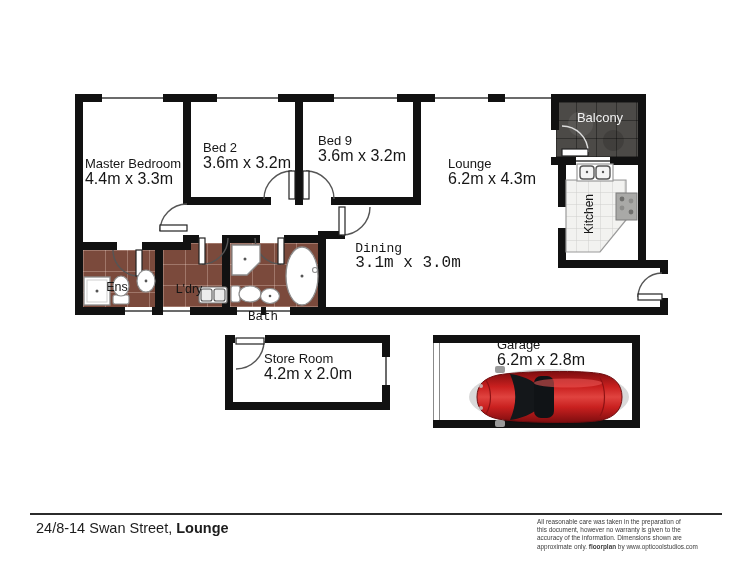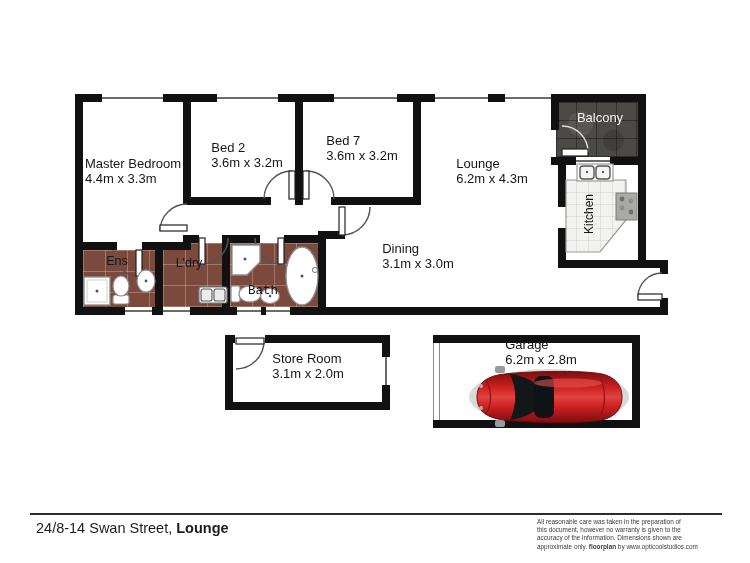--- a/index.html
+++ b/index.html
@@ -14,22 +14,22 @@
     background-size:22px 21px;}
   .floor-dark{position:absolute;background-color:#4c4a47;
     background-image:radial-gradient(circle at 30% 40%,rgba(255,255,255,.07) 0 12px,transparent 13px),
                      radial-gradient(circle at 70% 70%,rgba(0,0,0,.15) 0 10px,transparent 11px),
                      linear-gradient(rgba(0,0,0,.35) 1.5px,transparent 1.5px),
                      linear-gradient(90deg,rgba(0,0,0,.35) 1.5px,transparent 1.5px);
     background-size:100% 100%,100% 100%,20px 18px,20px 18px;}
   .garage-door{position:absolute;background:#fff;border-left:1.5px solid #8a8a8a;border-right:1.5px solid #8a8a8a;}
   .room-label{position:absolute;transform:translateX(-50%);text-align:left;color:#161616;white-space:nowrap;}
   .lname{font-size:13px;line-height:15px;}
-  .ldims{font-size:13px;line-height:15px;}
-  .small-room .lname{font-size:12.5px;}
+  .ldims{font-size:16px;line-height:15px;}
+  .small-room .lname{font-size:12.5px;margin-top:26px;}
   .balcony-label{color:#f2f2f2;}
   .kitchen-label{position:absolute;left:560px;top:204px;width:64px;height:20px;
     transform:rotate(-90deg);text-align:center;font-size:12px;color:#161616;}
   svg.overlay{position:absolute;left:0;top:0;pointer-events:none;}
   .footer-line{position:absolute;left:30px;top:513px;width:692px;height:2px;background:#2b2b2b;}
   .address{position:absolute;left:36px;top:520px;font-size:14.5px;color:#1d1d1d;}
   .address b{font-weight:bold;}
   .disclaimer{position:absolute;left:537px;top:518px;width:195px;font-size:6.4px;line-height:8.2px;color:#3c3c3c;}
   .disclaimer b{font-weight:bold;}
 </style>
@@ -209,47 +209,47 @@
 
   <div class="room-label" style="left:133px;top:156px;">
     <div class="lname">Master Bedroom</div>
     <div class="ldims">4.4m x 3.3m</div>
   </div>
   <div class="room-label" style="left:247px;top:131px;margin-top:9px;">
     <div class="lname">Bed 2</div>
     <div class="ldims">3.6m x 3.2m</div>
   </div>
   <div class="room-label" style="left:362px;top:133px;">
-    <div class="lname">Bed 7</div>
+    <div class="lname">Bed 9</div>
     <div class="ldims">3.6m x 3.2m</div>
   </div>
   <div class="room-label" style="left:492px;top:156px;">
     <div class="lname">Lounge</div>
     <div class="ldims">6.2m x 4.3m</div>
   </div>
-  <div class="room-label" style="left:418px;top:241px;">
+  <div class="room-label" style="left:408px;top:241px;font-family:Liberation Mono, monospace;">
     <div class="lname">Dining</div>
     <div class="ldims">3.1m x 3.0m</div>
   </div>
   <div class="room-label balcony-label" style="left:600px;top:110px;">
     <div class="lname">Balcony</div>
   </div>
   <div class="kitchen-label">Kitchen</div>
   <div class="room-label small-room" style="left:117px;top:254px;">
     <div class="lname">Ens</div>
   </div>
   <div class="room-label small-room" style="left:189px;top:256px;">
     <div class="lname">L'dry</div>
   </div>
   <div class="room-label small-room" style="left:263px;top:284px;font-family:Liberation Mono, monospace;">
     <div class="lname">Bath</div>
   </div>
   <div class="room-label" style="left:308px;top:351px;">
     <div class="lname">Store Room</div>
-    <div class="ldims">3.1m x 2.0m</div>
+    <div class="ldims">4.2m x 2.0m</div>
   </div>
   <div class="room-label" style="left:541px;top:337px;">
     <div class="lname">Garage</div>
     <div class="ldims">6.2m x 2.8m</div>
   </div>
 
   <div class="footer-line"></div>
   <div class="address"><span>24/8-14 Swan Street, </span><b>Lounge</b></div>
   <div class="disclaimer">
     <div>All reasonable care was taken in the preparation of</div>

